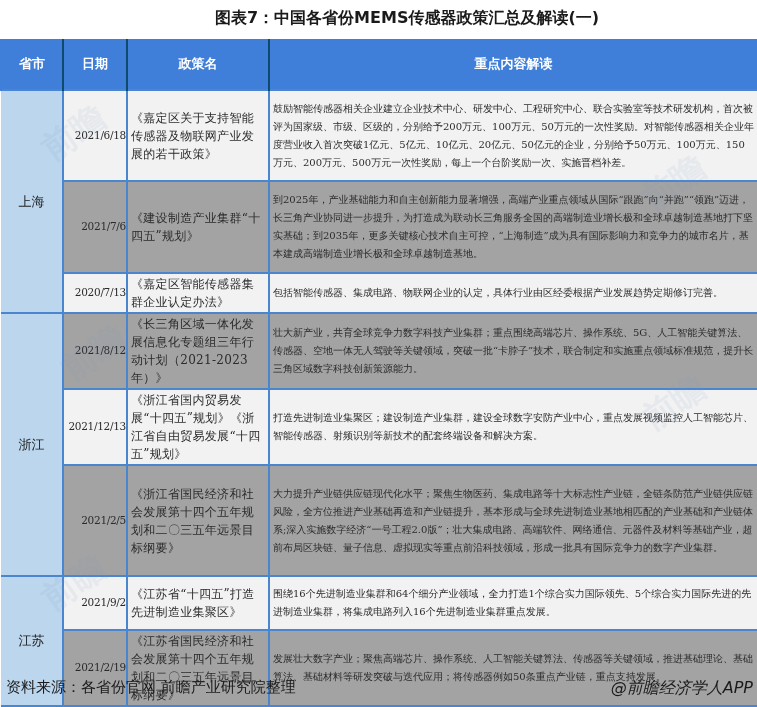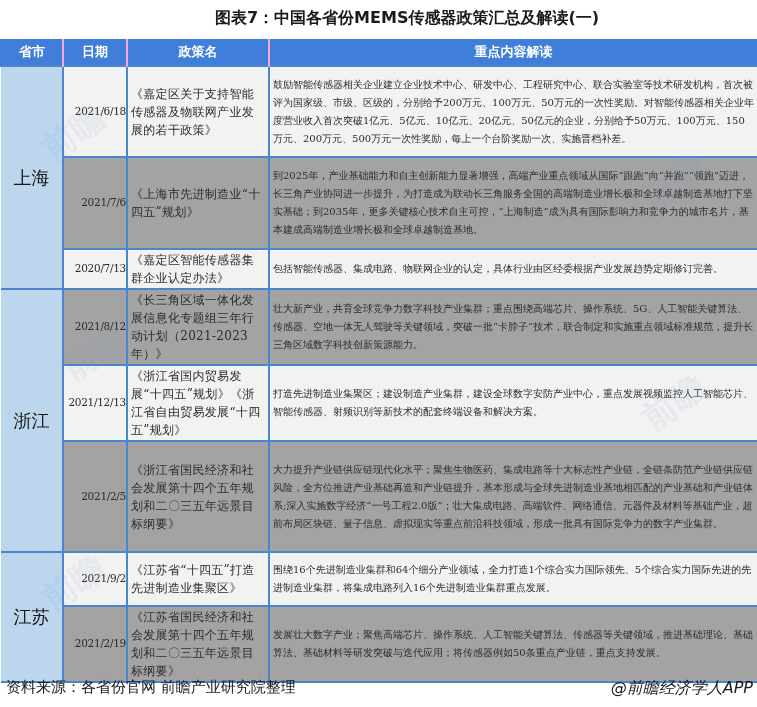--- a/index.html
+++ b/index.html
@@ -11,31 +11,31 @@
   }
   table {
     position: absolute; left: 0; top: 39px; width: 757px;
     border-collapse: collapse; table-layout: fixed;
   }
   col.c1 { width: 62px; }
   col.c2 { width: 64px; }
   col.c3 { width: 142px; }
   col.c4 { width: 489px; }
   th {
-    background: #3f7fd9; color: #ffffff; height: 26px; padding: 0;
+    background: #3f7fd9; color: #ffffff; height: 26px; padding: 12px;
     font-family: "DejaVu Sans", "Liberation Sans", sans-serif; font-weight: bold; font-size: 13px;
-    border-left: 2px solid #3f7fd9; border-right: 2px solid #f9a8d4;
+    border-left: 2px solid #3f7fd9; border-right: 2px solid #0c4a6e;
   }
   td {
     border: 2px solid #4a86d0; padding: 1px 3px; vertical-align: middle;
     font-size: 10.5px; line-height: 17.5px; color: #2b2b2b;
   }
   td.prov {
     background: #bcd6ee; text-align: center; font-family: "DejaVu Sans", "Liberation Sans", sans-serif;
-    font-size: 18px; color: #1a1a1a; border-left: none;
+    font-size: 13px; color: #1a1a1a; border-left: none;
   }
   td.date { text-align: right; padding-right: 0; font-size: 10.5px; letter-spacing: -0.3px; }
   td.name { font-size: 12px; line-height: 18px; letter-spacing: 0.3px; }
   td.content { font-size: 10px; line-height: 18px; }
   tr.odd td.date, tr.odd td.name, tr.odd td.content { background: #f2f2f2; }
   tr.even td.date, tr.even td.name, tr.even td.content { background: #a3a3a3; margin-left: 24px; }
   .footer-left {
     position: absolute; left: 6px; top: 678px; font-size: 15px; color: #1a1a1a;
     font-family: "DejaVu Sans", "Liberation Sans", sans-serif;
   }
@@ -72,21 +72,21 @@
   <tbody>
 
     <tr class="odd" style="height:91px">
       <td class="prov" rowspan="3">上海</td>
       <td class="date">2021/6/18</td>
       <td class="name">《嘉定区关于支持智能传感器及物联网产业发展的若干政策》</td>
       <td class="content">鼓励智能传感器相关企业建立企业技术中心、研发中心、工程研究中心、联合实验室等技术研发机构，首次被评为国家级、市级、区级的，分别给予200万元、100万元、50万元的一次性奖励。对智能传感器相关企业年度营业收入首次突破1亿元、5亿元、10亿元、20亿元、50亿元的企业，分别给予50万元、100万元、150万元、200万元、500万元一次性奖励，每上一个台阶奖励一次、实施晋档补差。</td>
     </tr>
     <tr class="even" style="height:92px">
       <td class="date">2021/7/6</td>
-      <td class="name">《上海市先进制造业“十四五”规划》</td>
+      <td class="name">《建设制造产业集群“十四五”规划》</td>
       <td class="content">到2025年，产业基础能力和自主创新能力显著增强，高端产业重点领域从国际“跟跑”向“并跑”“领跑”迈进，长三角产业协同进一步提升，为打造成为联动长三角服务全国的高端制造业增长极和全球卓越制造基地打下坚实基础；到2035年，更多关键核心技术自主可控，“上海制造”成为具有国际影响力和竞争力的城市名片，基本建成高端制造业增长极和全球卓越制造基地。</td>
     </tr>
     <tr class="odd" style="height:35px">
       <td class="date">2020/7/13</td>
       <td class="name">《嘉定区智能传感器集群企业认定办法》</td>
       <td class="content">包括智能传感器、集成电路、物联网企业的认定，具体行业由区经委根据产业发展趋势定期修订完善。</td>
     </tr>
 
     <tr class="even" style="height:74px">
       <td class="prov" rowspan="3">浙江</td>

